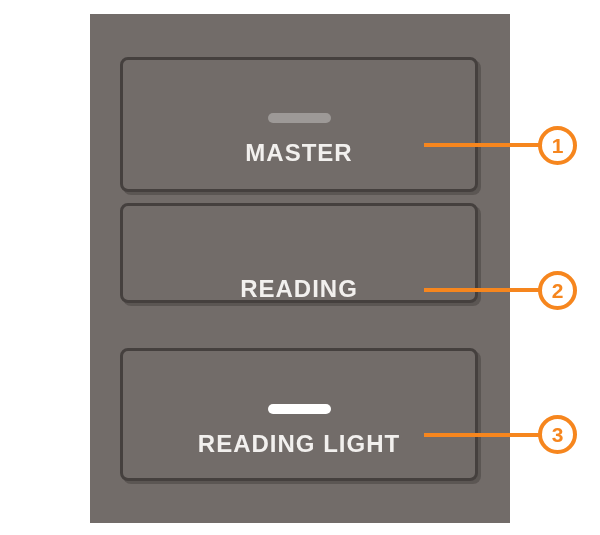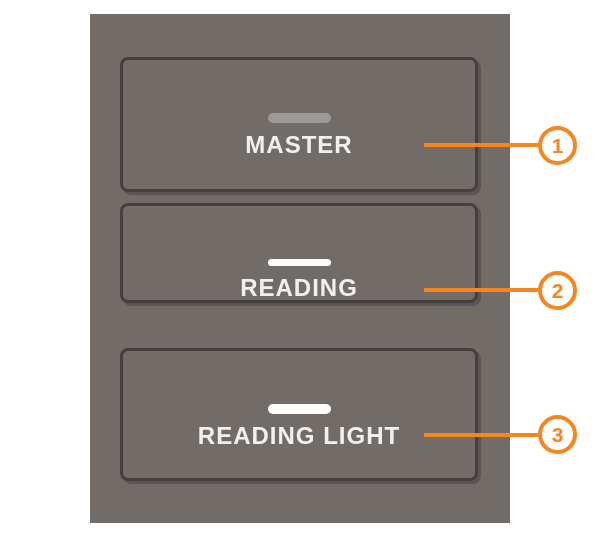--- a/index.html
+++ b/index.html
@@ -41,21 +41,21 @@
   .btn-1 { top: 43px;  height: 135px; }
   .btn-2 { top: 189px; height: 100px; }
   .btn-3 { top: 334px; height: 133px; }
   .indicator {
     width: 63px;
     height: 10px;
     border-radius: 5px;
     background: #ffffff;
   }
   .btn-label {
-    margin-top: 10px;
+    margin-top: 18px;
     font-size: 24px;
     line-height: 24px;
     font-weight: 700;
     letter-spacing: 1px;
     color: var(--label-text, #F2F0EE);
     white-space: nowrap;
   }
   .callout-line {
     position: absolute;
     left: 424px;

